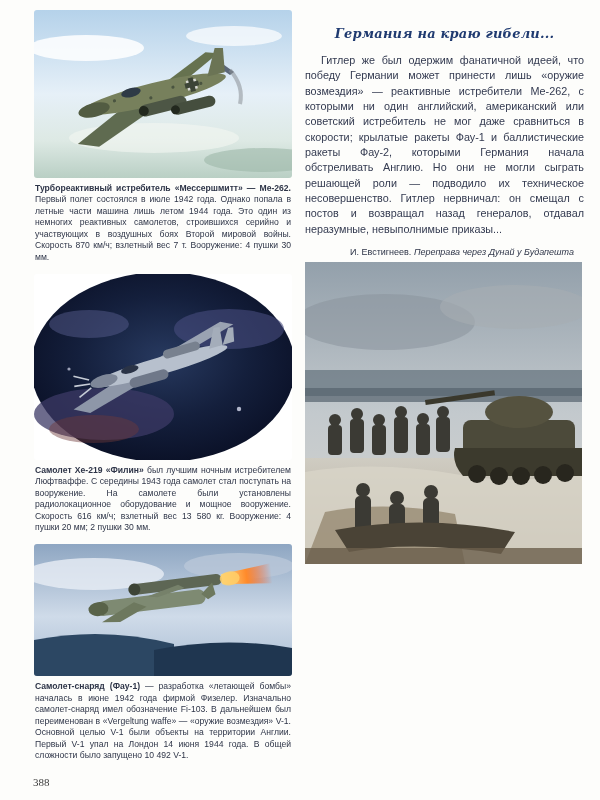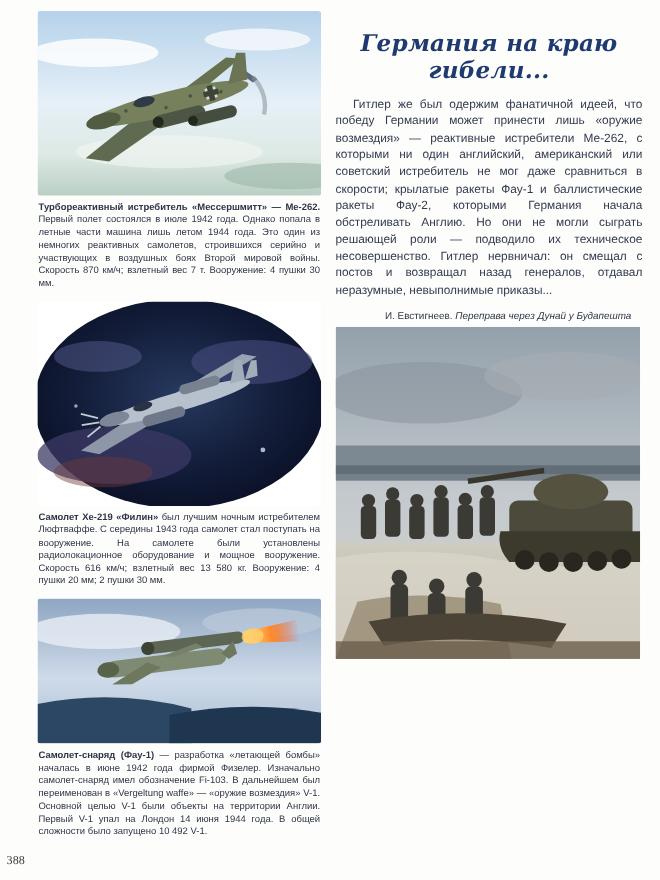--- a/index.html
+++ b/index.html
@@ -7,30 +7,30 @@
   body { width:600px; height:800px; font-family:"Liberation Sans", sans-serif; }
   .page { position:relative; width:600px; height:800px; background:#fdfdfb; padding:10px 16px 10px 34px; display:flex; gap:13px; overflow:hidden; }
   .col-left { flex:0 0 258px; width:258px; }
   .col-right { flex:1 1 auto; padding-top:16px; }
 
   .figure { width:258px; overflow:hidden; border-radius:3px; line-height:0; }
   .figure svg { display:block; }
   .caption { font-size:8.6px; line-height:1.33; color:#2e3548; text-align:justify; margin:5px 1px 11px 1px; }
   .caption .lead { font-weight:bold; }
 
-  .heading { font-family:"DejaVu Serif", serif; font-style:italic; font-weight:bold; color:#1f3a70; font-size:21px; text-align:center; margin-bottom:12px; letter-spacing:.2px; }
+  .heading { font-family:"DejaVu Serif", serif; font-style:italic; font-weight:bold; color:#1f3a70; font-size:13px; text-align:center; margin-bottom:12px; letter-spacing:.2px; }
 
   .body-text p { font-size:10.8px; line-height:1.42; color:#333a50; text-align:justify; text-indent:16px; }
 
   .painting-caption { font-size:9px; color:#2e3548; margin:10px 0 5px 1px;padding-left:44px; }
   .painting-caption .title { font-style:italic; }
 
   .painting { width:277px; overflow:hidden; line-height:0; }
 
-  .page-number { position:absolute; left:6px; bottom:12px; font-family:"Liberation Serif", serif; font-size:11px; color:#3a3a3a; }
+  .page-number { position:absolute; left:33px; bottom:12px; font-family:"Liberation Serif", serif; font-size:11px; color:#3a3a3a; }
 </style>
 </head>
 <body>
 
 <div class="page">
 
   <div class="col-left">
 
     <div class="figure">
       <svg viewBox="0 0 258 168" width="258" height="168">

